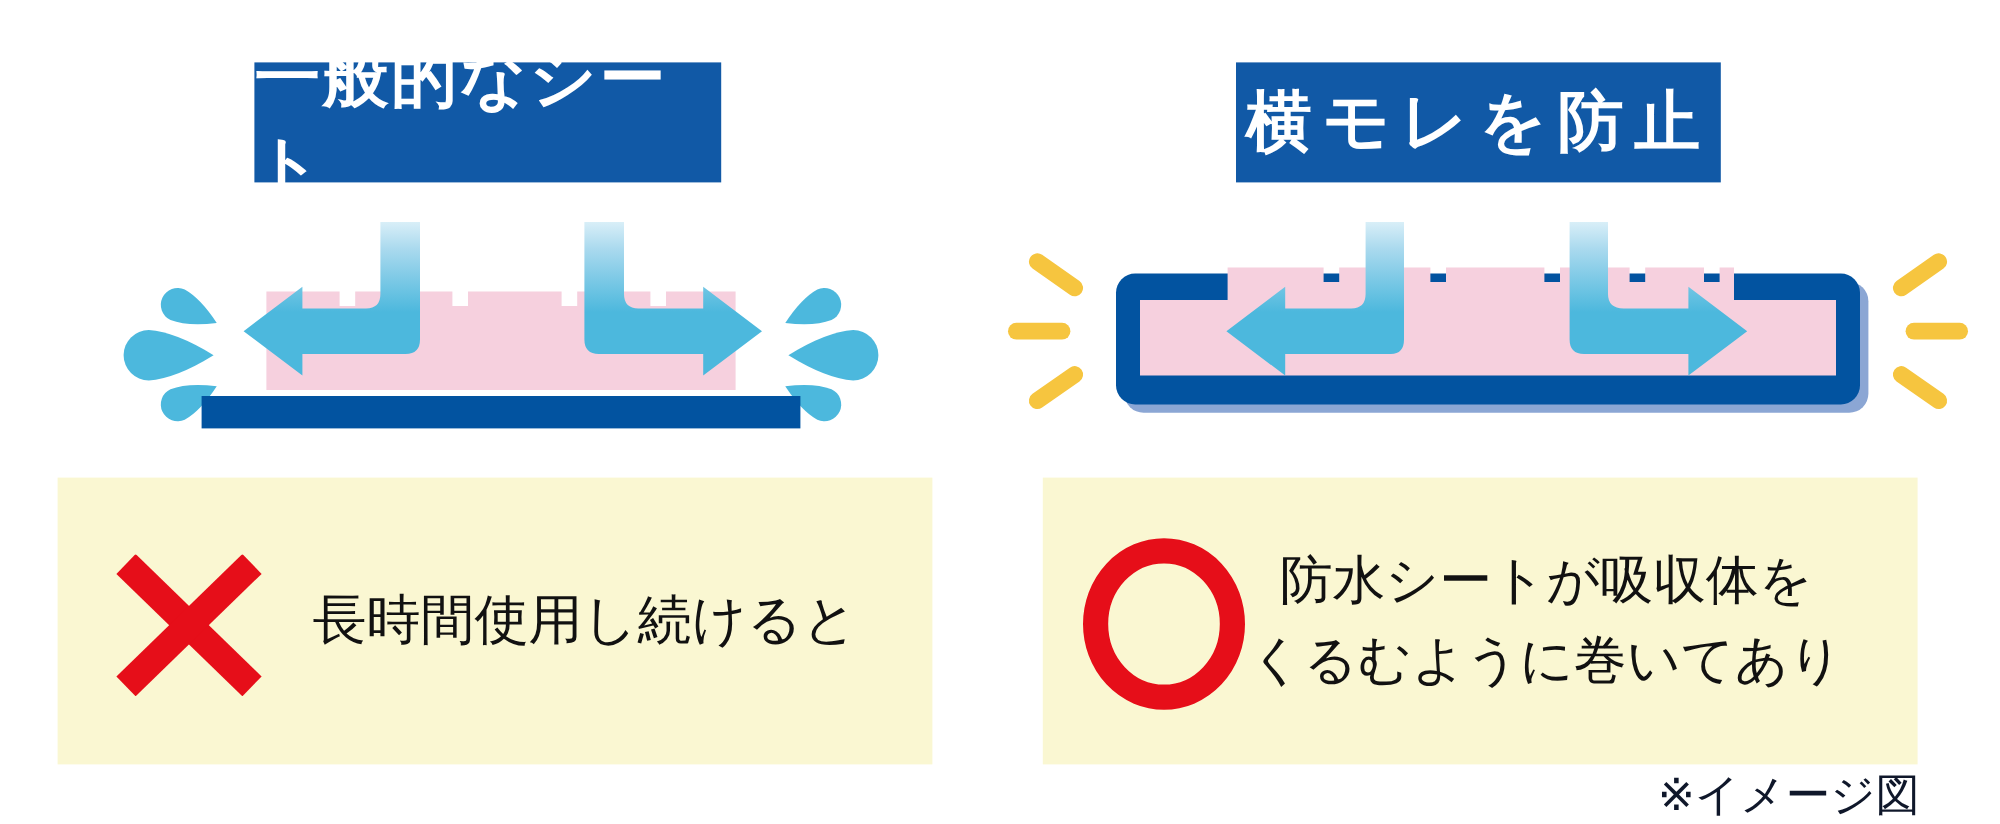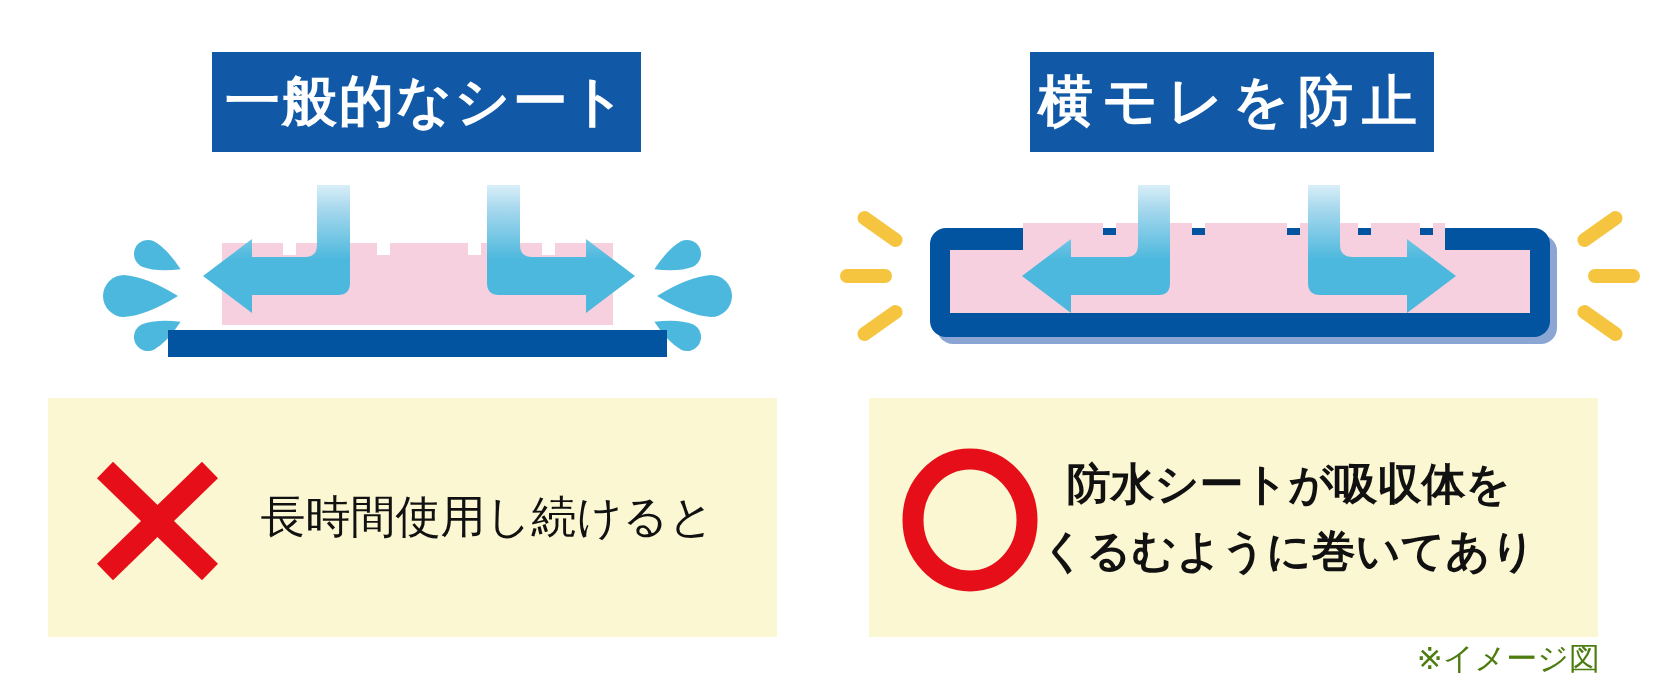--- a/index.html
+++ b/index.html
@@ -10,45 +10,45 @@
     overflow:hidden;
     font-family:"Liberation Sans","DejaVu Sans",sans-serif;
   }
   .hdr{
     position:absolute;top:52px;height:100px;
     background:var(--header_navy,#1159a6);
     color:#ffffff;font-weight:bold;
     display:flex;align-items:center;justify-content:center;
     font-size:55px;
   }
-  .hdr-left{left:212px;width:429px;letter-spacing:2px;}
+  .hdr-left{left:212px;width:389px;letter-spacing:2px;}
   .hdr-right{left:1030px;width:404px;letter-spacing:9px;}
   .diagram{position:absolute;top:165px;}
   .diagram-left{left:60px;}
   .diagram-right{left:830px;}
   .notebox{
     position:absolute;top:398px;width:729px;height:239px;
     background:var(--note_cream,#faf7d2);
   }
   .notebox-left{left:48px;}
   .notebox-right{left:869px;}
   .mark{position:absolute;}
   .mark-x{left:95px;top:462px;}
   .mark-o{left:902px;top:448px;}
   .notetext{
     position:absolute;top:398px;height:239px;
     display:flex;flex-direction:column;align-items:center;justify-content:center;
     color:#111111;font-size:45px;line-height:1.52;text-align:center;
     font-weight:500;
   }
   .notetext-left{left:203px;width:569px;}
-  .notetext-right{left:1039px;width:499px;font-size:44px;font-weight:bold;}
+  .notetext-right{left:1039px;width:499px;font-size:44px;}
   .footnote{
     position:absolute;top:638px;right:67px;
-    color:#4d7c0f;font-size:31px;
+    color:#0f172a;font-size:37px;
   }
 </style>
 </head>
 <body>
 
 <div class="canvas">
 
   <section>
     <div class="hdr hdr-left">一般的なシート</div>
 

